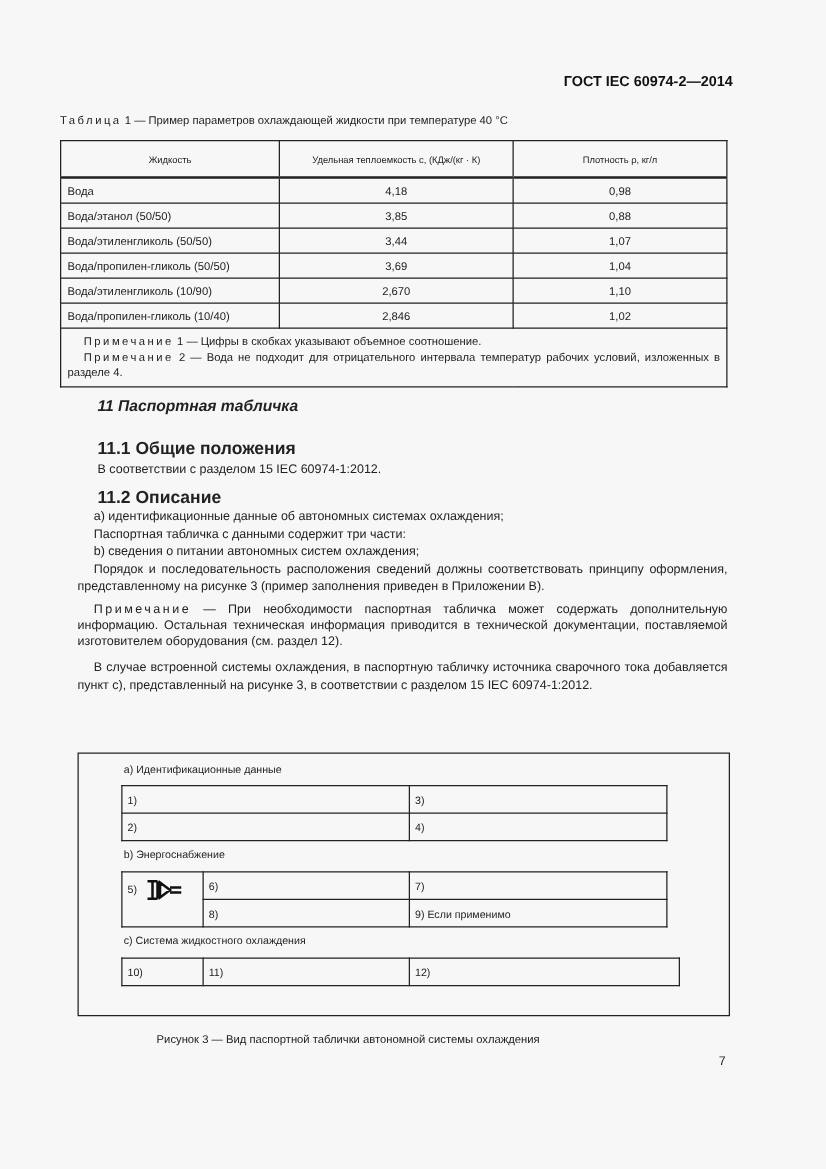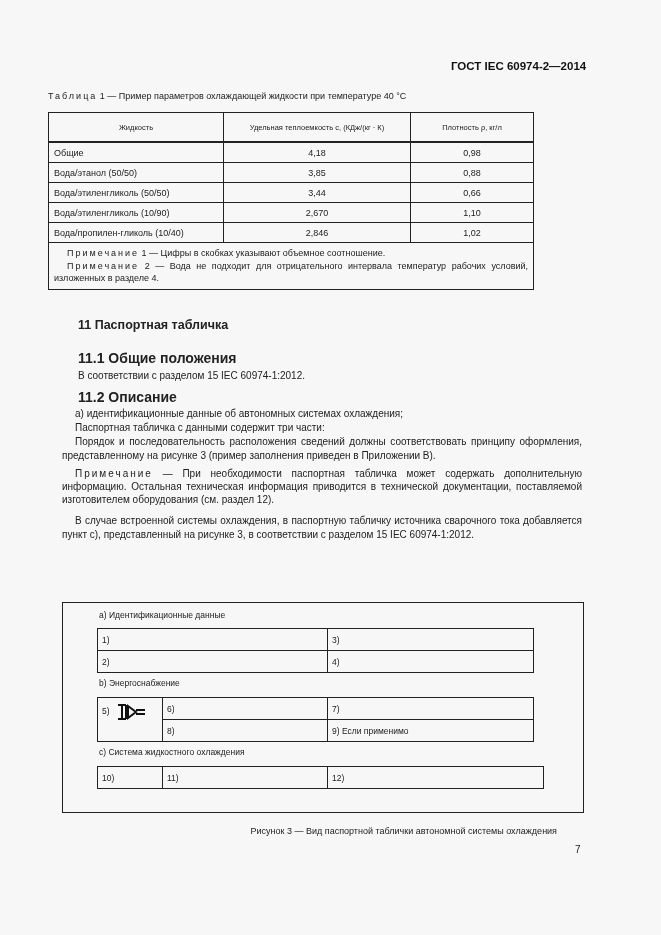--- a/index.html
+++ b/index.html
@@ -1,35 +1,35 @@
 <!DOCTYPE html>
 <html><head>
 <meta charset="utf-8">
 <style>
   html,body{margin:0;padding:0;}
   body{width:661px;height:935px;background:#f7f7f7;font-family:"Liberation Sans",sans-serif;color:#222;position:relative;overflow:hidden;}
   .abs{position:absolute;}
   .hdr{left:440px;top:60px;font-size:11.5px;font-weight:bold;color:#111;margin-left:11px;}
   .tcap{left:48px;top:91px;font-size:9px;color:#222;}
   .spaced{letter-spacing:2px;}
-  table.t1{position:absolute;left:48px;top:112px;width:486px;border-collapse:collapse;font-size:9px;padding-left:20px;}
+  table.t1{position:absolute;left:48px;top:112px;width:534px;border-collapse:collapse;font-size:9px;padding-left:20px;}
   table.t1 td, table.t1 th{border:1px solid #222;padding:0 5px;height:19px;}
   table.t1 th{font-weight:normal;font-size:7.5px;height:28px;border-bottom:2px solid #222;}
   table.t1 td.num{text-align:center;}
   table.t1 td.note{padding:4px 5px;line-height:12.5px;font-size:9px;}
   .ind{text-indent:13px;}
-  .h1{left:78px;top:318px;font-size:12.5px;font-weight:bold;}
+  .h1{left:78px;top:318px;font-size:12.5px;font-weight:bold;font-style:italic;}
   .h2{font-size:14px;font-weight:bold;left:78px;}
   .p{font-size:10px;line-height:14px;}
   .body{left:62px;width:520px;}
   .fig{left:62px;top:602px;width:520px;height:209px;border:1px solid #222;}
   .flabel{font-size:8.5px;position:absolute;}
   table.ft{position:absolute;border-collapse:collapse;font-size:8.5px;}
   table.ft td{border:1px solid #222;padding:0 4px;height:21px;vertical-align:middle;}
-  .figcap{left:0;width:557px;top:826px;text-align:right;font-size:9px;}
+  .figcap{left:0;width:557px;top:826px;text-align:center;font-size:9px;}
   .pnum{left:575px;top:844px;font-size:10px;}
 </style>
 </head>
 <body>
 
 <div class="abs hdr">ГОСТ IEC 60974-2—2014</div>
 
 <div class="abs tcap">
   <span class="spaced">Таблица</span><span> 1 — Пример параметров охлаждающей жидкости при температуре 40 °С</span>
 </div>
@@ -40,33 +40,38 @@
       <col style="width:187px">
       <col>
     </colgroup>
   <tbody>
       <tr>
     <th>Жидкость</th>
     <th>Удельная теплоемкость c, (КДж/(кг · К)</th>
     <th>Плотность ρ, кг/л</th>
   </tr>
   <tr>
-        <td>Общие</td>
+        <td>Вода</td>
         <td class="num">4,18</td>
         <td class="num">0,98</td>
       </tr>
   <tr>
         <td>Вода/этанол (50/50)</td>
         <td class="num">3,85</td>
         <td class="num">0,88</td>
       </tr>
   <tr>
         <td>Вода/этиленгликоль (50/50)</td>
         <td class="num">3,44</td>
-        <td class="num">0,66</td>
+        <td class="num">1,07</td>
+      </tr>
+  <tr>
+        <td>Вода/пропилен-гликоль (50/50)</td>
+        <td class="num">3,69</td>
+        <td class="num">1,04</td>
       </tr>
   <tr>
         <td>Вода/этиленгликоль (10/90)</td>
         <td class="num">2,670</td>
         <td class="num">1,10</td>
       </tr>
   <tr>
         <td>Вода/пропилен-гликоль (10/40)</td>
         <td class="num">2,846</td>
         <td class="num">1,02</td>
@@ -81,20 +86,21 @@
   </table>
 
 <div class="abs h1">11  Паспортная табличка</div>
 <div class="abs h2" style="top:350px">11.1  Общие положения</div>
 <div class="abs p" style="left:78px;top:369px">В соответствии с разделом 15 IEC 60974-1:2012.</div>
 <div class="abs h2" style="top:389px">11.2  Описание</div>
 
 <div class="abs body p" style="top:407px;text-align:justify">
   <div class="ind">a)  идентификационные данные об автономных системах охлаждения;</div>
   <div class="ind">Паспортная табличка с данными содержит три части:</div>
+  <div class="ind">b)  сведения о питании автономных систем охлаждения;</div>
   <div class="ind">Порядок и последовательность расположения сведений должны соответствовать принципу оформления, представленному на рисунке 3 (пример заполнения приведен в Приложении В).</div>
   <div class="ind" style="font-size:10px;line-height:13px;margin-top:4px"><span class="spaced">Примечание</span><span> — При необходимости паспортная табличка может содержать дополнительную информацию. Остальная техническая информация приводится в технической документации, поставляемой изготовителем оборудования (см. раздел 12).</span></div>
   <div class="ind" style="margin-top:8px">В случае встроенной системы охлаждения, в паспортную табличку источника сварочного тока добавляется пункт с), представленный на рисунке 3, в соответствии с разделом 15 IEC 60974-1:2012.</div>
 </div>
 
 <div class="abs fig">
   <div class="flabel" style="left:36px;top:7px">a)  Идентификационные данные</div>
   <table class="ft" style="left:34px;top:25px;width:437px">
     <colgroup>
         <col style="width:230px">

